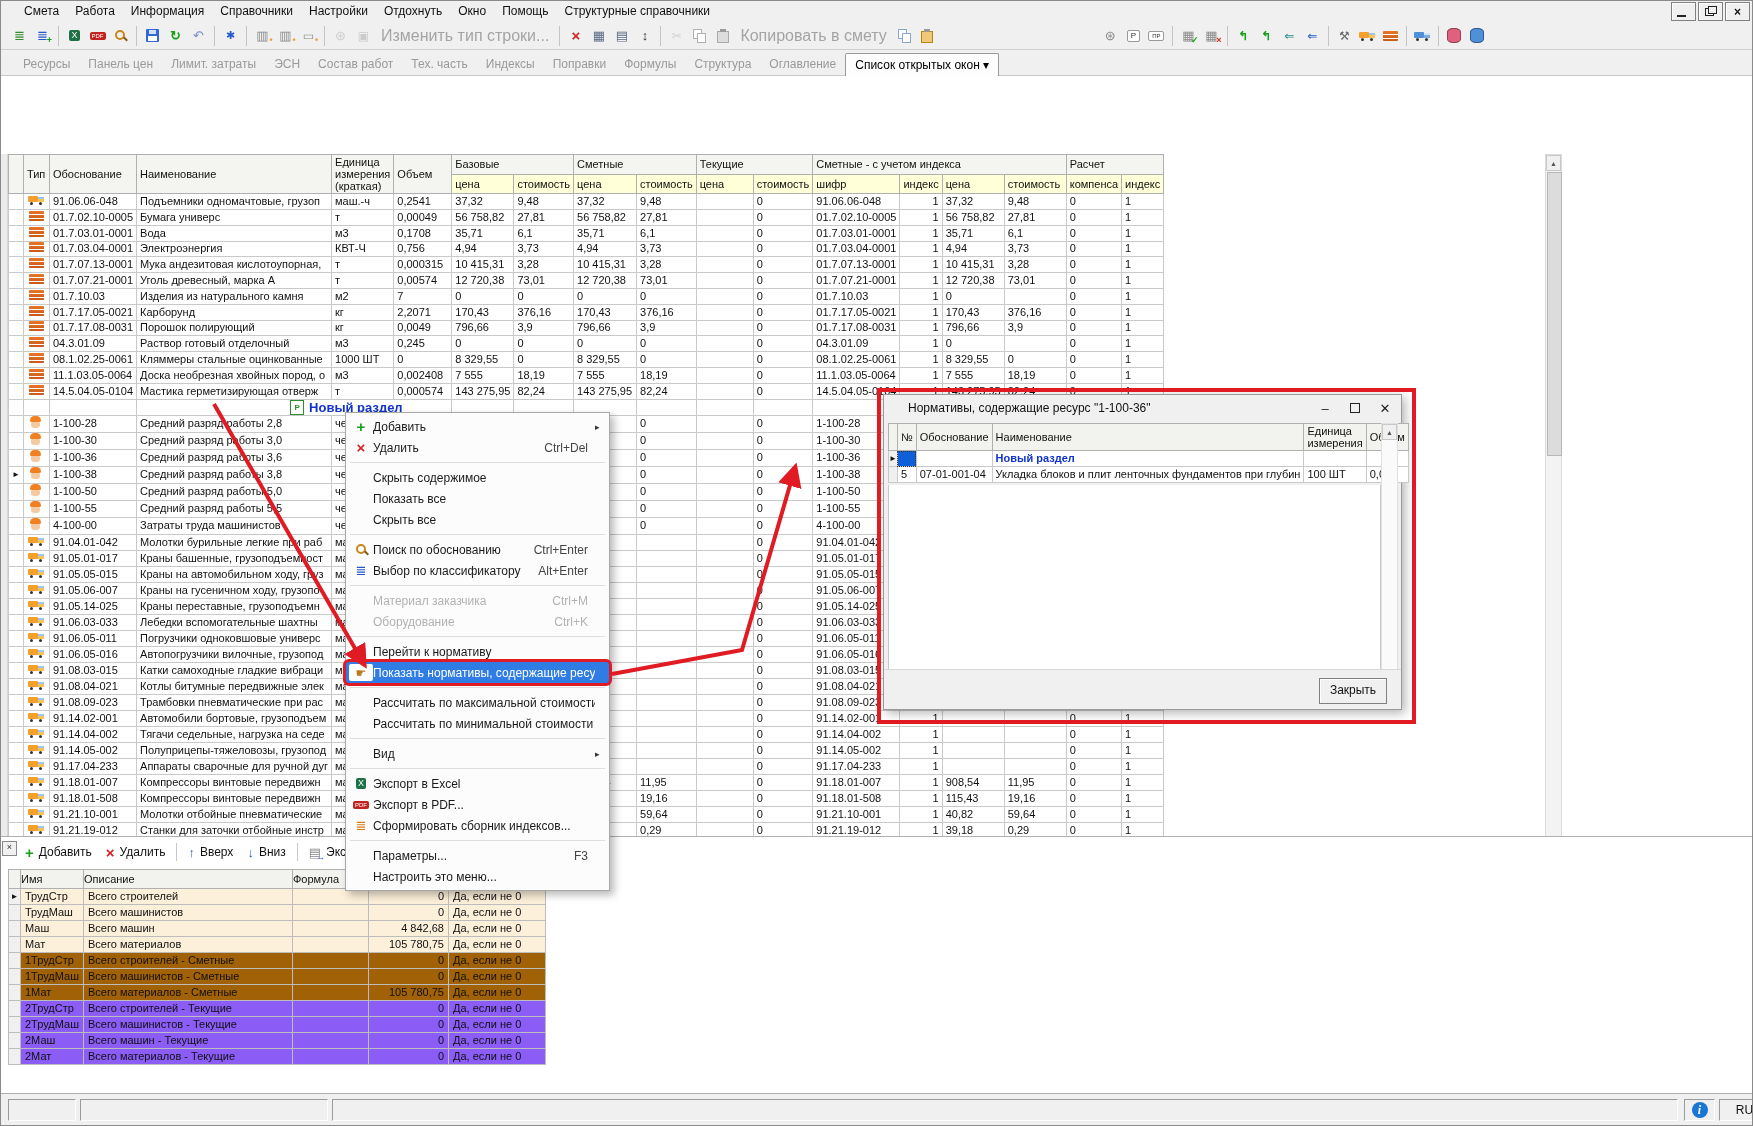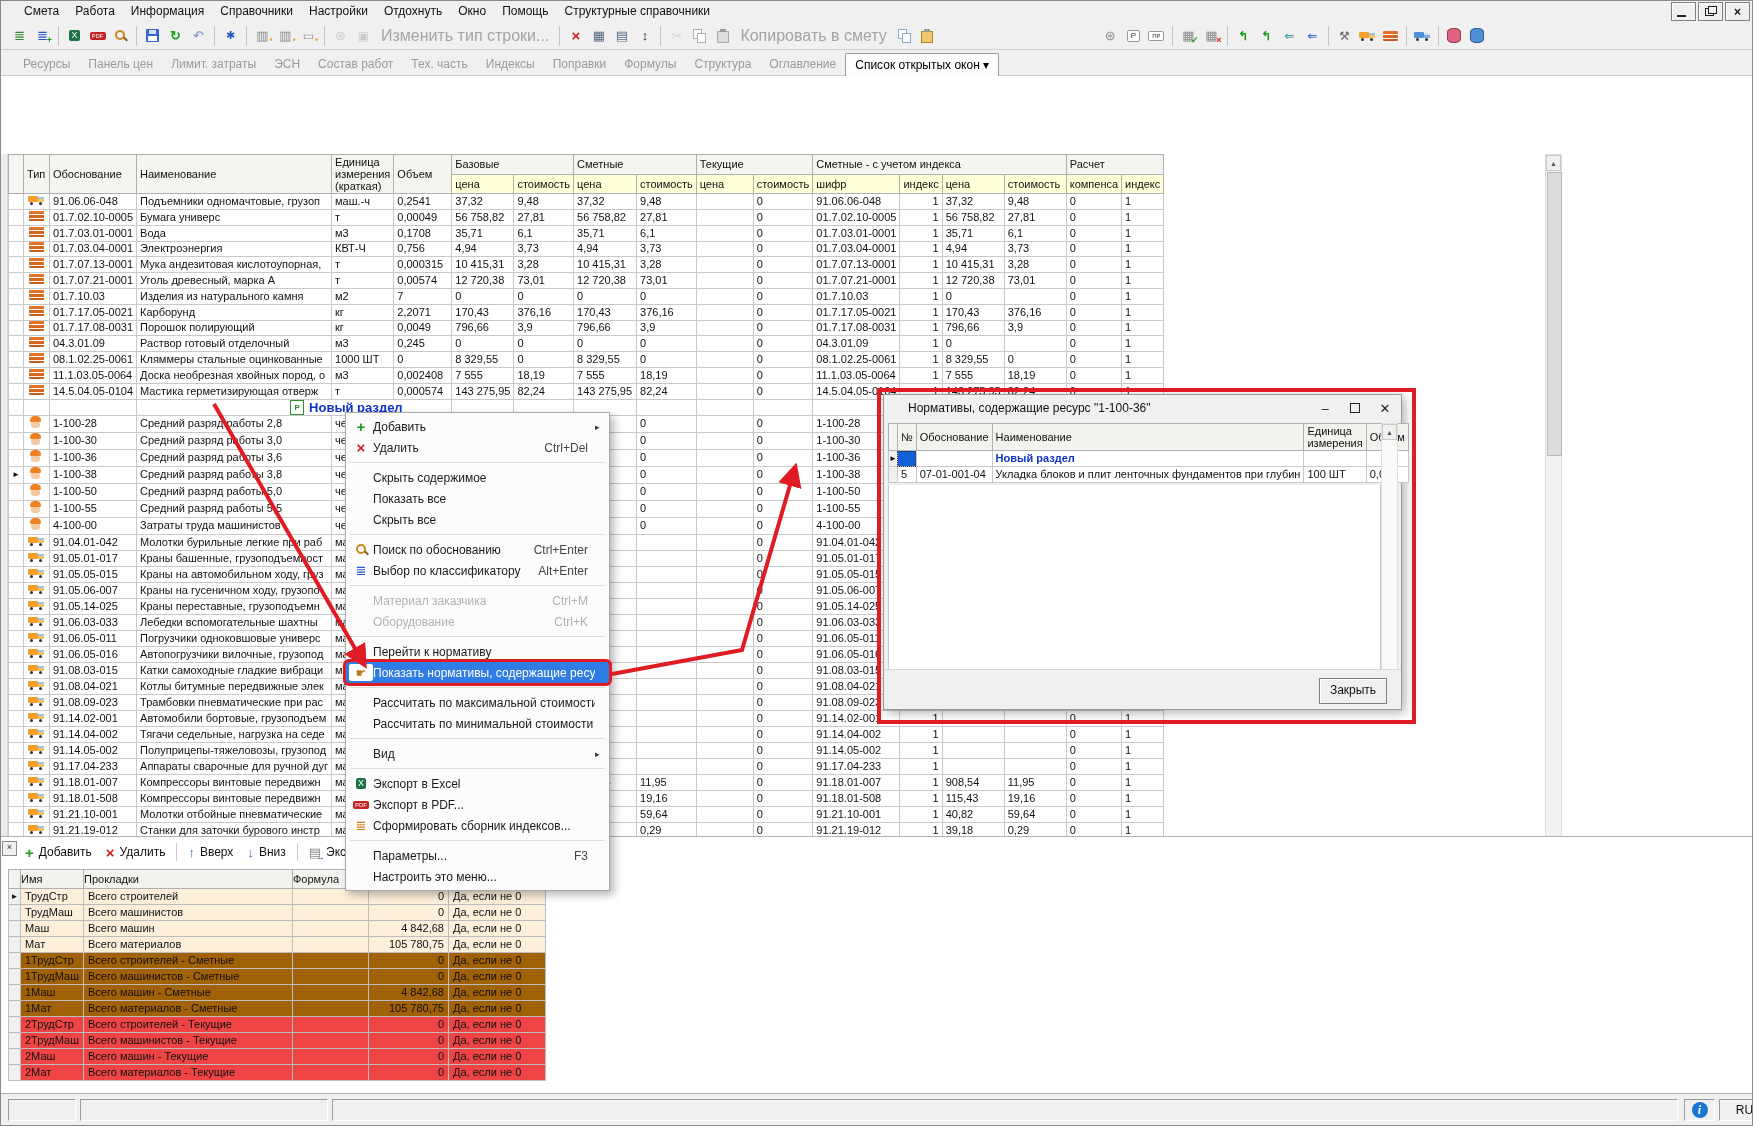--- a/index.html
+++ b/index.html
@@ -108,21 +108,21 @@
   
   #bpanel{position:absolute;left:0;top:836px;width:100%;height:257px;background:#fff;border-top:1px solid #b0b0b0;box-sizing:border-box}
   #bclose{position:absolute;left:2px;top:4px;width:13px;height:13px;border:1px solid #888;background:#f0f0f0;
           font:9px/11px "Liberation Sans",sans-serif;text-align:center;color:#333}
   #btoolbar{position:absolute;left:18px;top:3px;height:24px;display:flex;align-items:center;font-size:12px}
   .bbtn{display:flex;align-items:center;gap:5px;padding:2px 7px;white-space:nowrap}
   .bsep{width:1px;height:18px;background:#c8c8c8;margin:0 4px}
   #btable{position:absolute;left:8px;top:32px;border-collapse:collapse;table-layout:fixed;font-size:11px}
   #btable th{border:1px solid #b0b0b0;background:#f2f2ee;font-weight:normal;padding:1px 0;text-align:left;height:16px}
   #btable td{border:1px solid #bdbdbd;padding:0 4px;height:15px;line-height:13px;white-space:nowrap;overflow:hidden}
-  .bg1 td{background:#fdf0da}.bg2 td{background:#a16207}.bg3 td{background:#ef4444}
+  .bg1 td{background:#fdf0da}.bg2 td{background:#a16207}.bg3 td{background:#8b5cf6}
   #btable td.cmark{background:#f0f0f0 !important;text-align:center;font-size:8px;padding:0}
   #btable td.val{text-align:right}
 
   
   #statusbar{position:absolute;left:0;top:1093px;width:100%;height:33px;background:#f0f0f0;border-top:1px solid #b0b0b0;box-sizing:border-box}
   .seg{position:absolute;top:5px;height:22px;border:1px solid;border-color:#9a9a9a #fff #fff #9a9a9a;
        background:#f0f0f0;box-sizing:border-box;display:flex;align-items:center;justify-content:center;font-size:12px}
   .iinfo{width:16px;height:16px;border-radius:50%;background:#1976d2;color:#fff;text-align:center;
          font:italic bold 12px/16px "Liberation Serif",serif}
 
@@ -1172,21 +1172,21 @@
           <td class="lblue tar">1</td>
           <td class="lblue">40,82</td>
           <td class="lblue">59,64</td>
           <td class="pink">0</td>
           <td class="pink">1</td>
         </tr>
         <tr class="r">
           <td class="cmark"></td>
           <td class="ctype"><i class="ic-truck"><i></i></i></td>
           <td>91.21.19-012</td>
-          <td>Станки для заточки бурового инстр</td>
+          <td>Станки для заточки отбойные инстр</td>
           <td>маш.-ч</td>
           <td>0,</td>
           <td class="cream">39,18</td>
           <td class="cream">0,29</td>
           <td class="lgreen">39,18</td>
           <td class="lgreen">0,29</td>
           <td class="mgreen"></td>
           <td class="mgreen">0</td>
           <td class="lblue">91.21.19-012</td>
           <td class="lblue tar">1</td>
@@ -1300,21 +1300,21 @@
         <col style="width: 58px;">
         <col style="width: 209px;">
         <col style="width: 76px;">
         <col style="width: 80px;">
         <col style="width: 97px;">
       </colgroup>
       <thead>
         <tr>
           <th></th>
           <th>Имя</th>
-          <th>Прокладки</th>
+          <th>Описание</th>
           <th>Формула</th>
           <th></th>
         </tr>
       </thead>
       <tbody>
         <tr class="bg1">
           <td class="cmark">►</td>
           <td>ТрудСтр</td>
           <td>Всего строителей</td>
           <td></td>
@@ -1352,28 +1352,20 @@
           <td></td>
           <td class="val">0</td>
           <td>Да, если не 0</td>
         </tr>
         <tr class="bg2">
           <td class="cmark"></td>
           <td>1ТрудМаш</td>
           <td>Всего машинистов - Сметные</td>
           <td></td>
           <td class="val">0</td>
-          <td>Да, если не 0</td>
-        </tr>
-        <tr class="bg2">
-          <td class="cmark"></td>
-          <td>1Маш</td>
-          <td>Всего машин - Сметные</td>
-          <td></td>
-          <td class="val">4 842,68</td>
           <td>Да, если не 0</td>
         </tr>
         <tr class="bg2">
           <td class="cmark"></td>
           <td>1Мат</td>
           <td>Всего материалов - Сметные</td>
           <td></td>
           <td class="val">105 780,75</td>
           <td>Да, если не 0</td>
         </tr>

